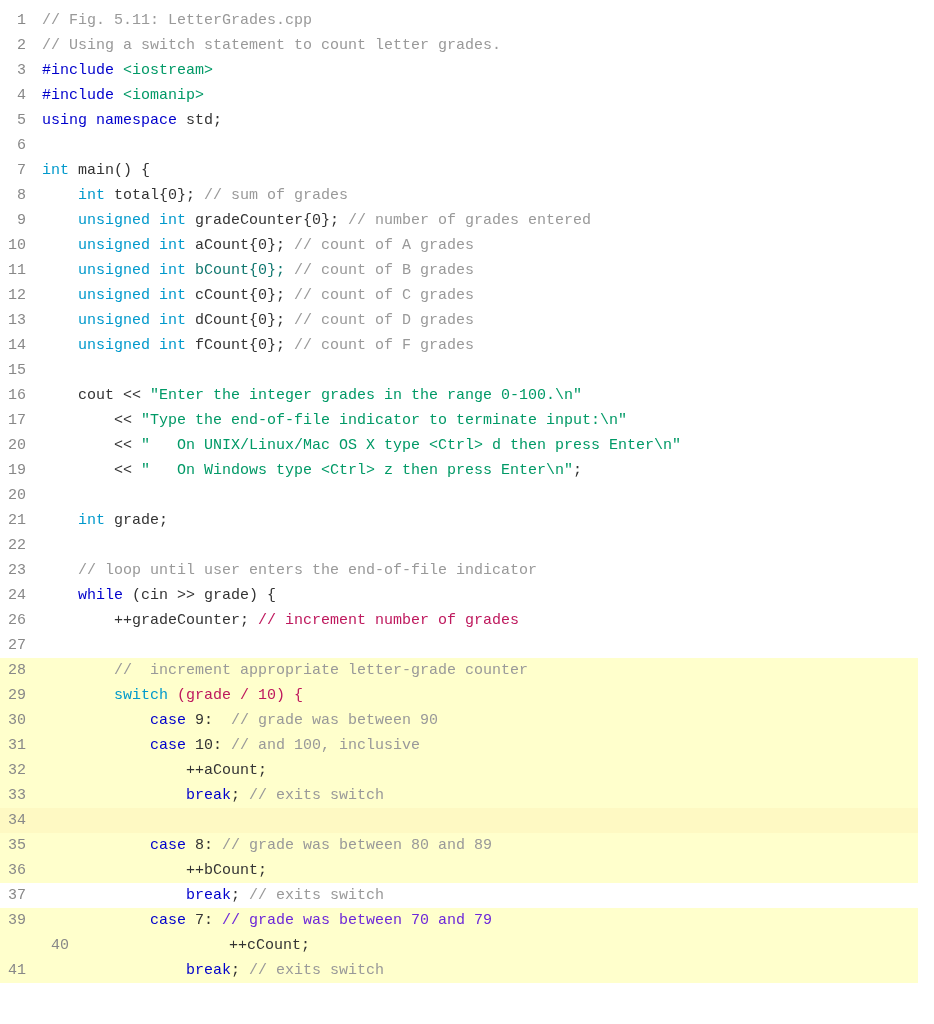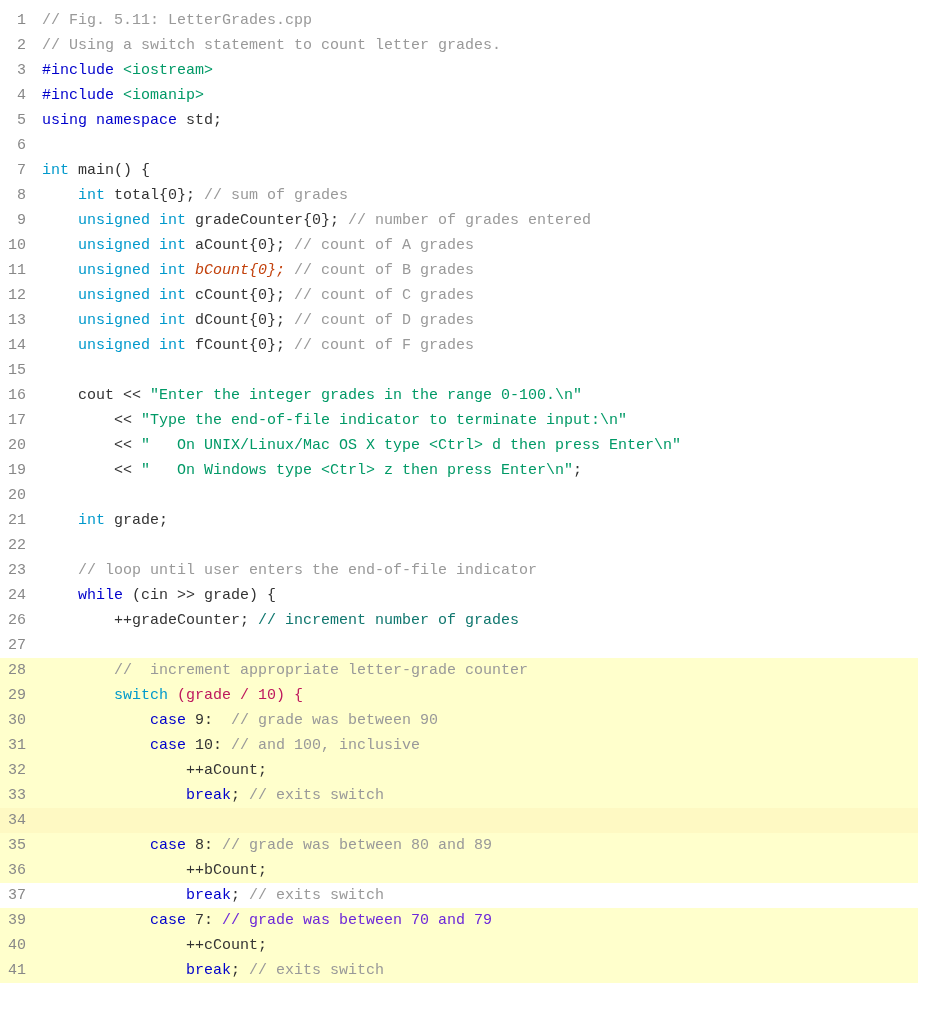--- a/index.html
+++ b/index.html
@@ -91,21 +91,21 @@
       <div class="line">
         <span class="ln">9</span>
         <span class="code-line"><span style="color: rgb(51, 51, 51);">    </span><span style="color: rgb(0, 153, 204);">unsigned int</span><span style="color: rgb(51, 51, 51);"> gradeCounter{0}; </span><span style="color: rgb(153, 153, 153);">// number of grades entered</span></span>
       </div>
       <div class="line">
         <span class="ln">10</span>
         <span class="code-line"><span style="color: rgb(51, 51, 51);">    </span><span style="color: rgb(0, 153, 204);">unsigned int</span><span style="color: rgb(51, 51, 51);"> aCount{0}; </span><span style="color: rgb(153, 153, 153);">// count of A grades</span></span>
       </div>
       <div class="line">
         <span class="ln">11</span>
-        <span class="code-line"><span style="color: rgb(51, 51, 51);">    </span><span style="color: rgb(0, 153, 204);">unsigned int</span><span style="color: #c2410c; font-style: italic;"> bCount{0}; </span><span style="color: rgb(153, 153, 153);">// count of B grades</span></span>
+        <span class="code-line"><span style="color: rgb(51, 51, 51);">    </span><span style="color: rgb(0, 153, 204);">unsigned int</span><span style="color: #0f766e;"> bCount{0}; </span><span style="color: rgb(153, 153, 153);">// count of B grades</span></span>
       </div>
       <div class="line">
         <span class="ln">12</span>
         <span class="code-line"><span style="color: rgb(51, 51, 51);">    </span><span style="color: rgb(0, 153, 204);">unsigned int</span><span style="color: rgb(51, 51, 51);"> cCount{0}; </span><span style="color: rgb(153, 153, 153);">// count of C grades</span></span>
       </div>
       <div class="line">
         <span class="ln">13</span>
         <span class="code-line"><span style="color: rgb(51, 51, 51);">    </span><span style="color: rgb(0, 153, 204);">unsigned int</span><span style="color: rgb(51, 51, 51);"> dCount{0}; </span><span style="color: rgb(153, 153, 153);">// count of D grades</span></span>
       </div>
       <div class="line">
@@ -147,21 +147,21 @@
       <div class="line">
         <span class="ln">23</span>
         <span class="code-line"><span style="color: rgb(51, 51, 51);">    </span><span style="color: rgb(153, 153, 153);">// loop until user enters the end-of-file indicator</span></span>
       </div>
       <div class="line">
         <span class="ln">24</span>
         <span class="code-line"><span style="color: rgb(51, 51, 51);">    </span><span style="color: rgb(0, 0, 204); font-weight: normal;">while</span><span style="color: rgb(51, 51, 51);"> (cin &gt;&gt; grade) {</span></span>
       </div>
       <div class="line">
         <span class="ln">26</span>
-        <span class="code-line"><span style="color: rgb(51, 51, 51);">        ++gradeCounter; </span><span style="color: #0f766e;">// increment number of grades</span></span>
+        <span class="code-line"><span style="color: rgb(51, 51, 51);">        ++gradeCounter; </span><span style="color: #be185d;">// increment number of grades</span></span>
       </div>
       <div class="line">
         <span class="ln">27</span>
         <span class="code-line"></span>
       </div>
       <div class="line" style="background-color: rgb(255, 255, 204);">
         <span class="ln">28</span>
         <span class="code-line"><span style="color: rgb(51, 51, 51);">        </span><span style="color: rgb(153, 153, 153);">//  increment appropriate letter-grade counter</span></span>
       </div>
       <div class="line" style="background-color: rgb(255, 255, 204);">
@@ -197,21 +197,21 @@
         <span class="code-line"><span style="color: rgb(51, 51, 51);">                ++bCount;</span></span>
       </div>
       <div class="line">
         <span class="ln">37</span>
         <span class="code-line"><span style="color: rgb(51, 51, 51);">                </span><span style="color: rgb(0, 0, 204); font-weight: normal;">break</span><span style="color: rgb(51, 51, 51);">; </span><span style="color: rgb(153, 153, 153);">// exits switch</span></span>
       </div>
       <div class="line" style="background-color: rgb(255, 255, 204);">
         <span class="ln">39</span>
         <span class="code-line"><span style="color: rgb(51, 51, 51);">            </span><span style="color: rgb(0, 0, 204); font-weight: normal;">case</span><span style="color: rgb(51, 51, 51);"> 7: </span><span style="color: #6d28d9;">// grade was between 70 and 79</span></span>
       </div>
-      <div class="line" style="background-color: rgb(255, 255, 204);">
+      <div class="line" style="background-color: rgb(255, 255, 204); padding-left: 43px;">
         <span class="ln">40</span>
         <span class="code-line"><span style="color: rgb(51, 51, 51);">                ++cCount;</span></span>
       </div>
       <div class="line" style="background-color: rgb(255, 255, 204);">
         <span class="ln">41</span>
         <span class="code-line"><span style="color: rgb(51, 51, 51);">                </span><span style="color: rgb(0, 0, 204); font-weight: normal;">break</span><span style="color: rgb(51, 51, 51);">; </span><span style="color: rgb(153, 153, 153);">// exits switch</span></span>
       </div>
     </div>
 </div>
 

